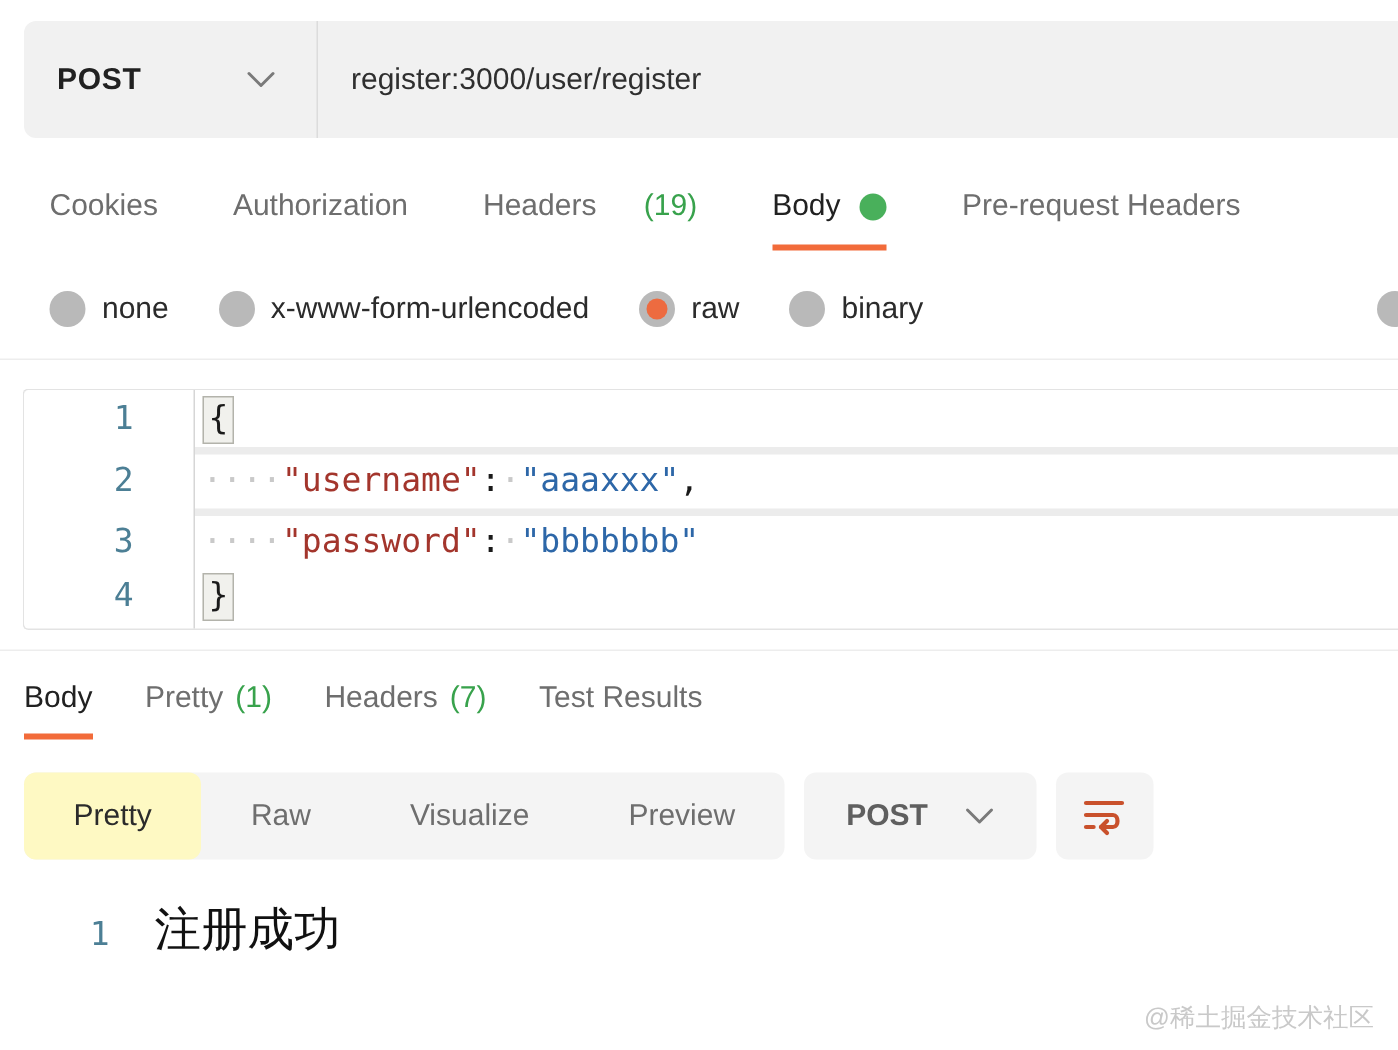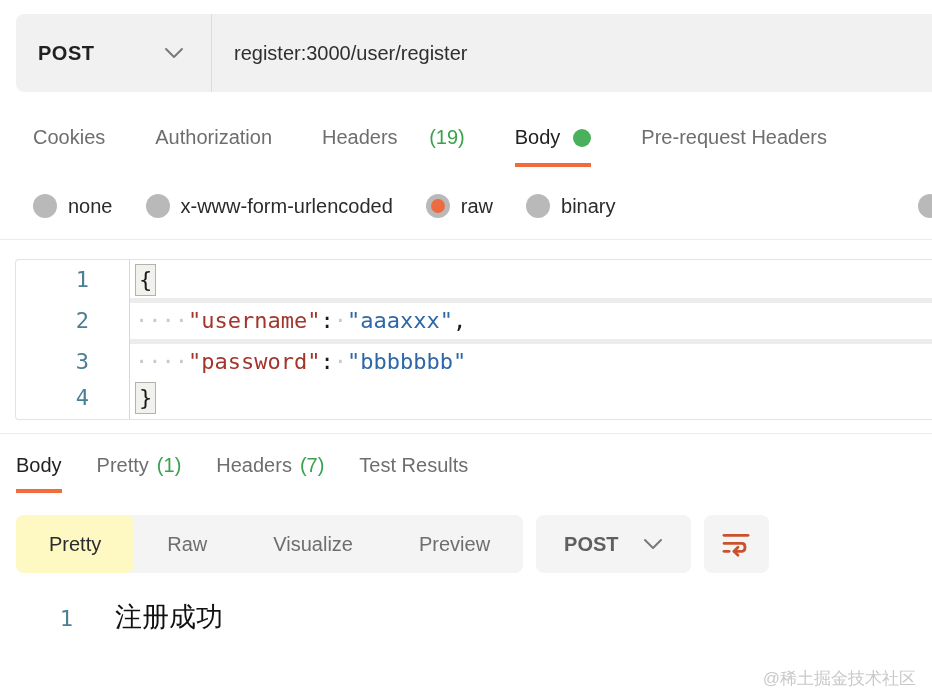--- a/index.html
+++ b/index.html
@@ -78,21 +78,21 @@
   .html-pill { display:flex; align-items:center; gap:24px; background:#f4f4f4;
          border-radius:8px; padding:0 28px; font-size:20px; color:#5f5f5f;
          font-weight:bold; cursor:pointer; }
   .wrap-pill { width:65px; display:flex; align-items:center; justify-content:center;
          background:#f4f4f4; border-radius:8px; cursor:pointer; }
 
   
   .res-line { display:flex; margin:26px 0 0 16px; align-items:baseline; }
   .res-num { font-family:"DejaVu Sans Mono", monospace; font-size:22px;
              color:#4C7F95; width:57px; text-align:right; flex:none; }
-  .res-text { margin-left:42px; font-size:27px; color:#111;
+  .res-text { margin-left:30px; font-size:31px; color:#111;
              font-family:"DejaVu Sans", sans-serif; }
 
   .watermark { position:absolute; right:16px; bottom:10px; font-size:17px;
              color:#c9c9c9; }
 </style>
 </head>
 <body>
 
 <div class="url-bar">
   <div class="method">

